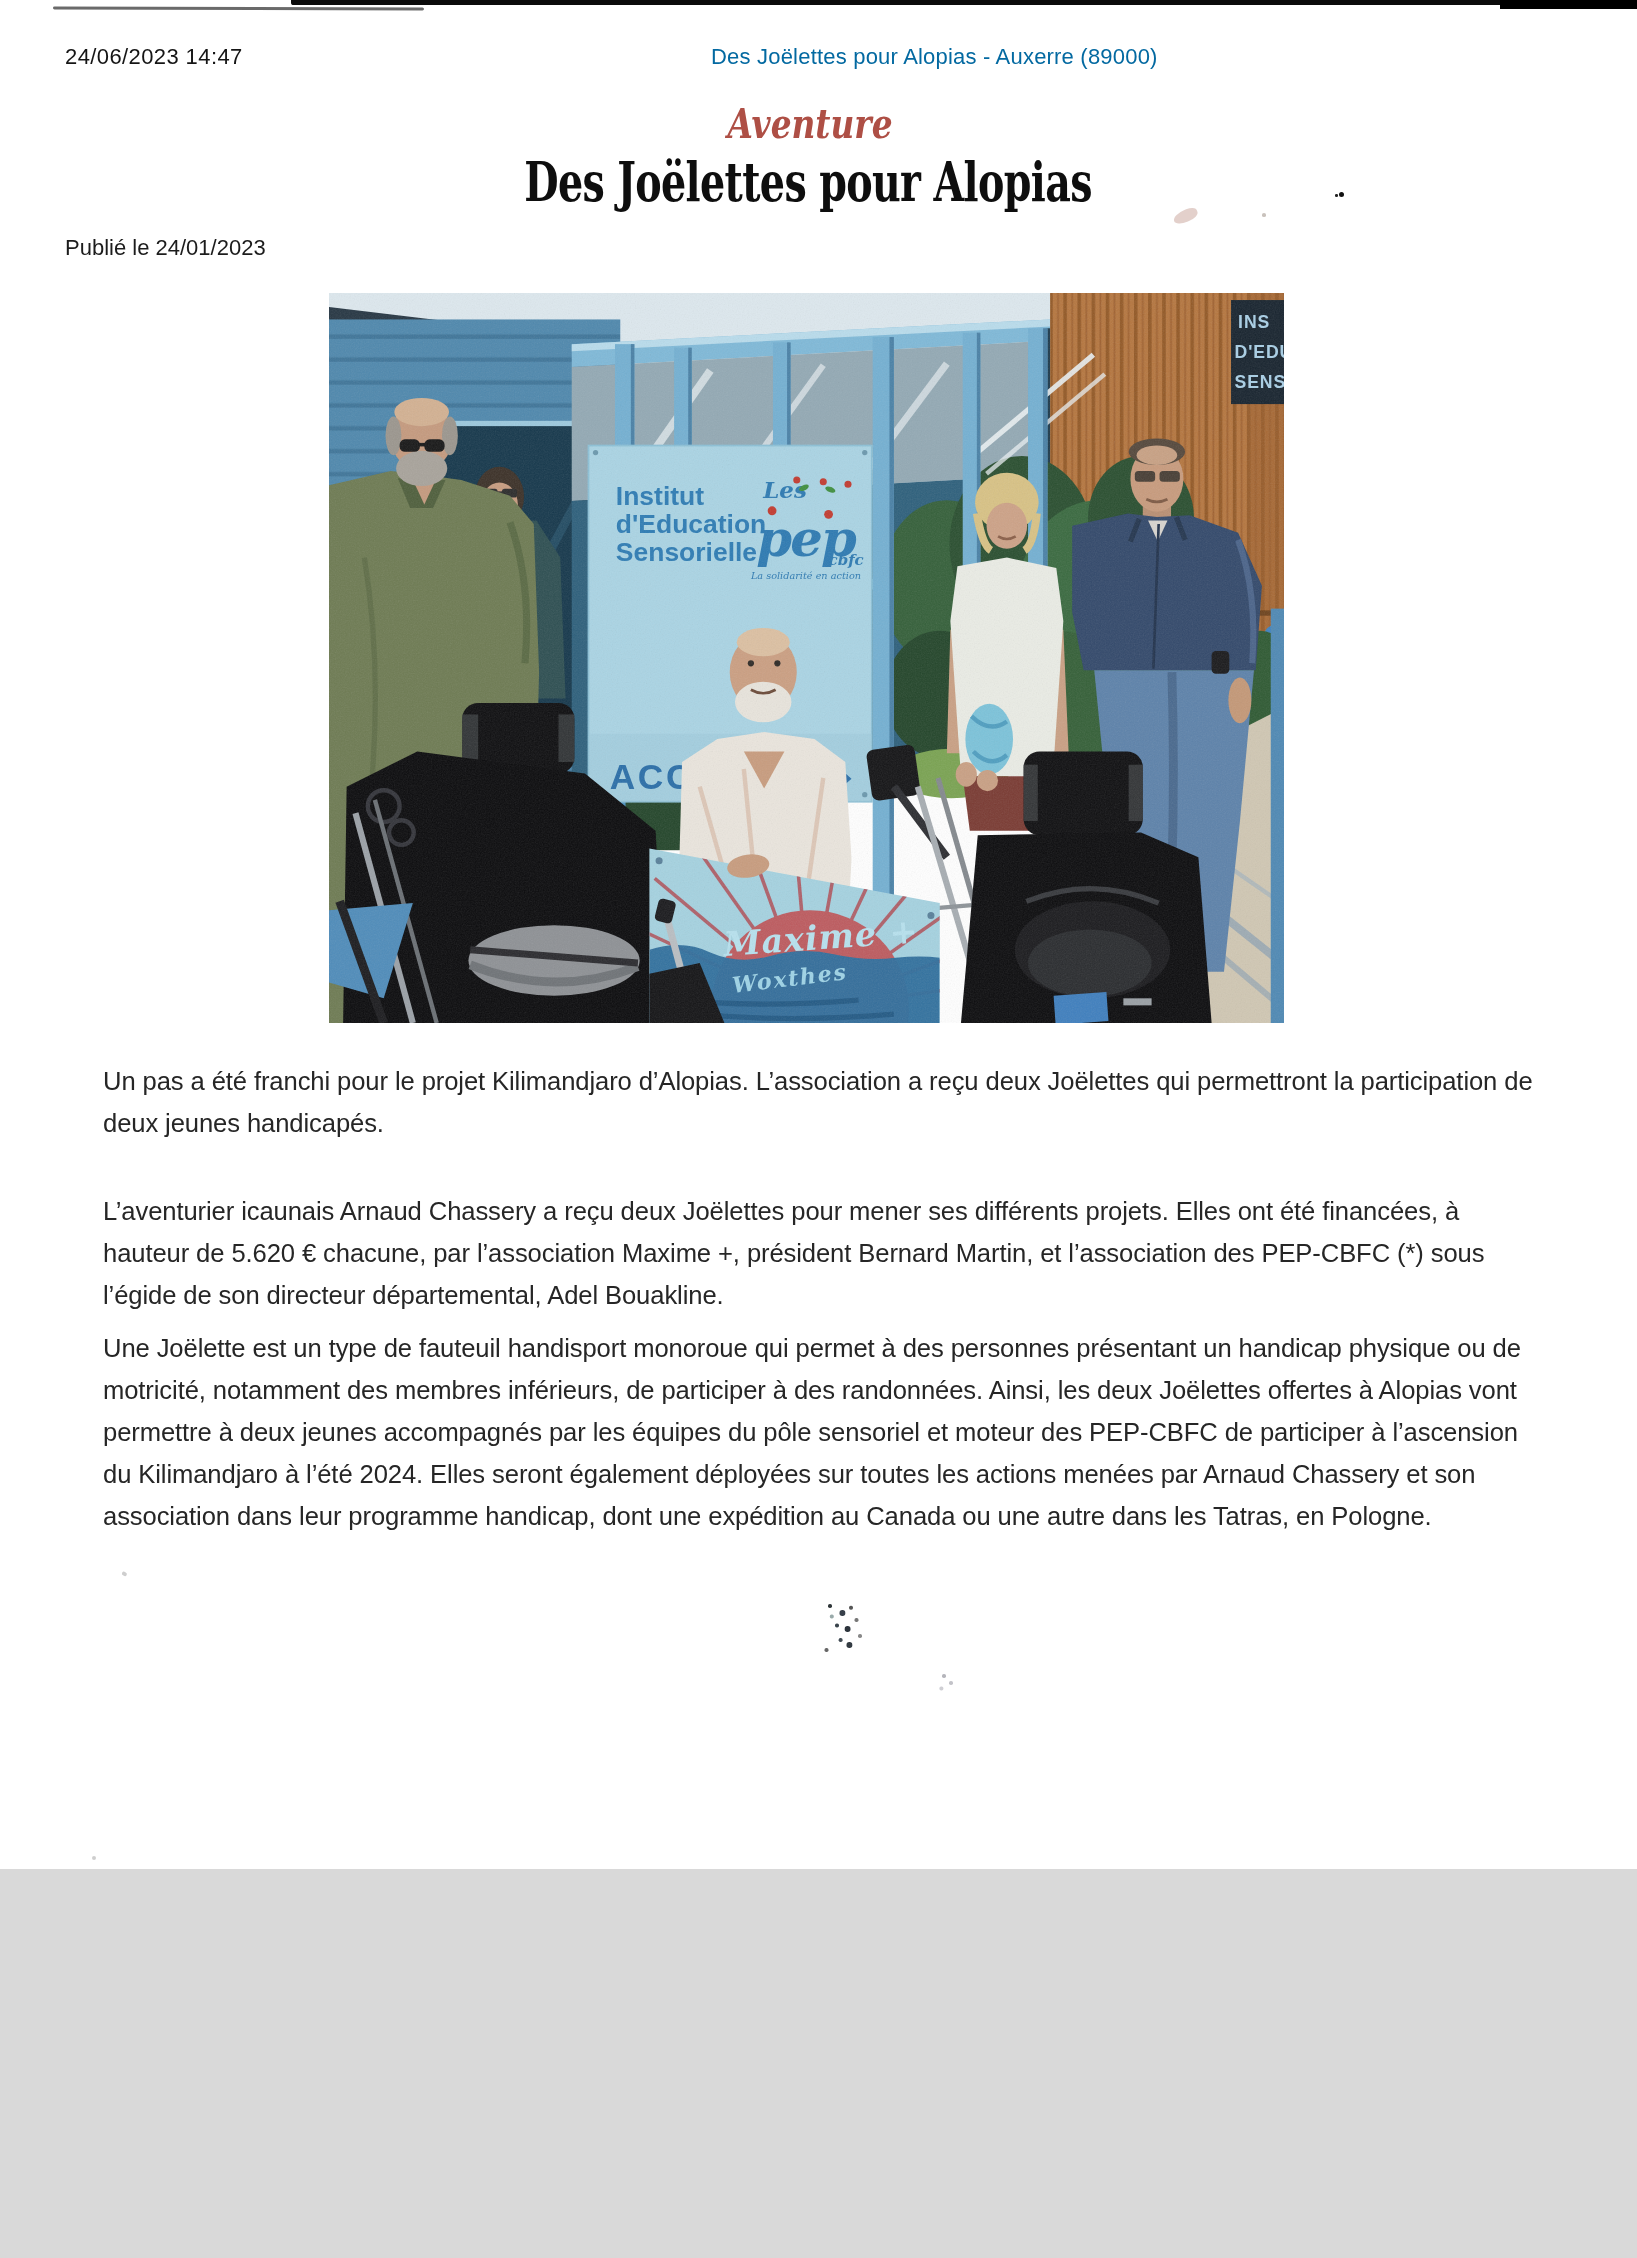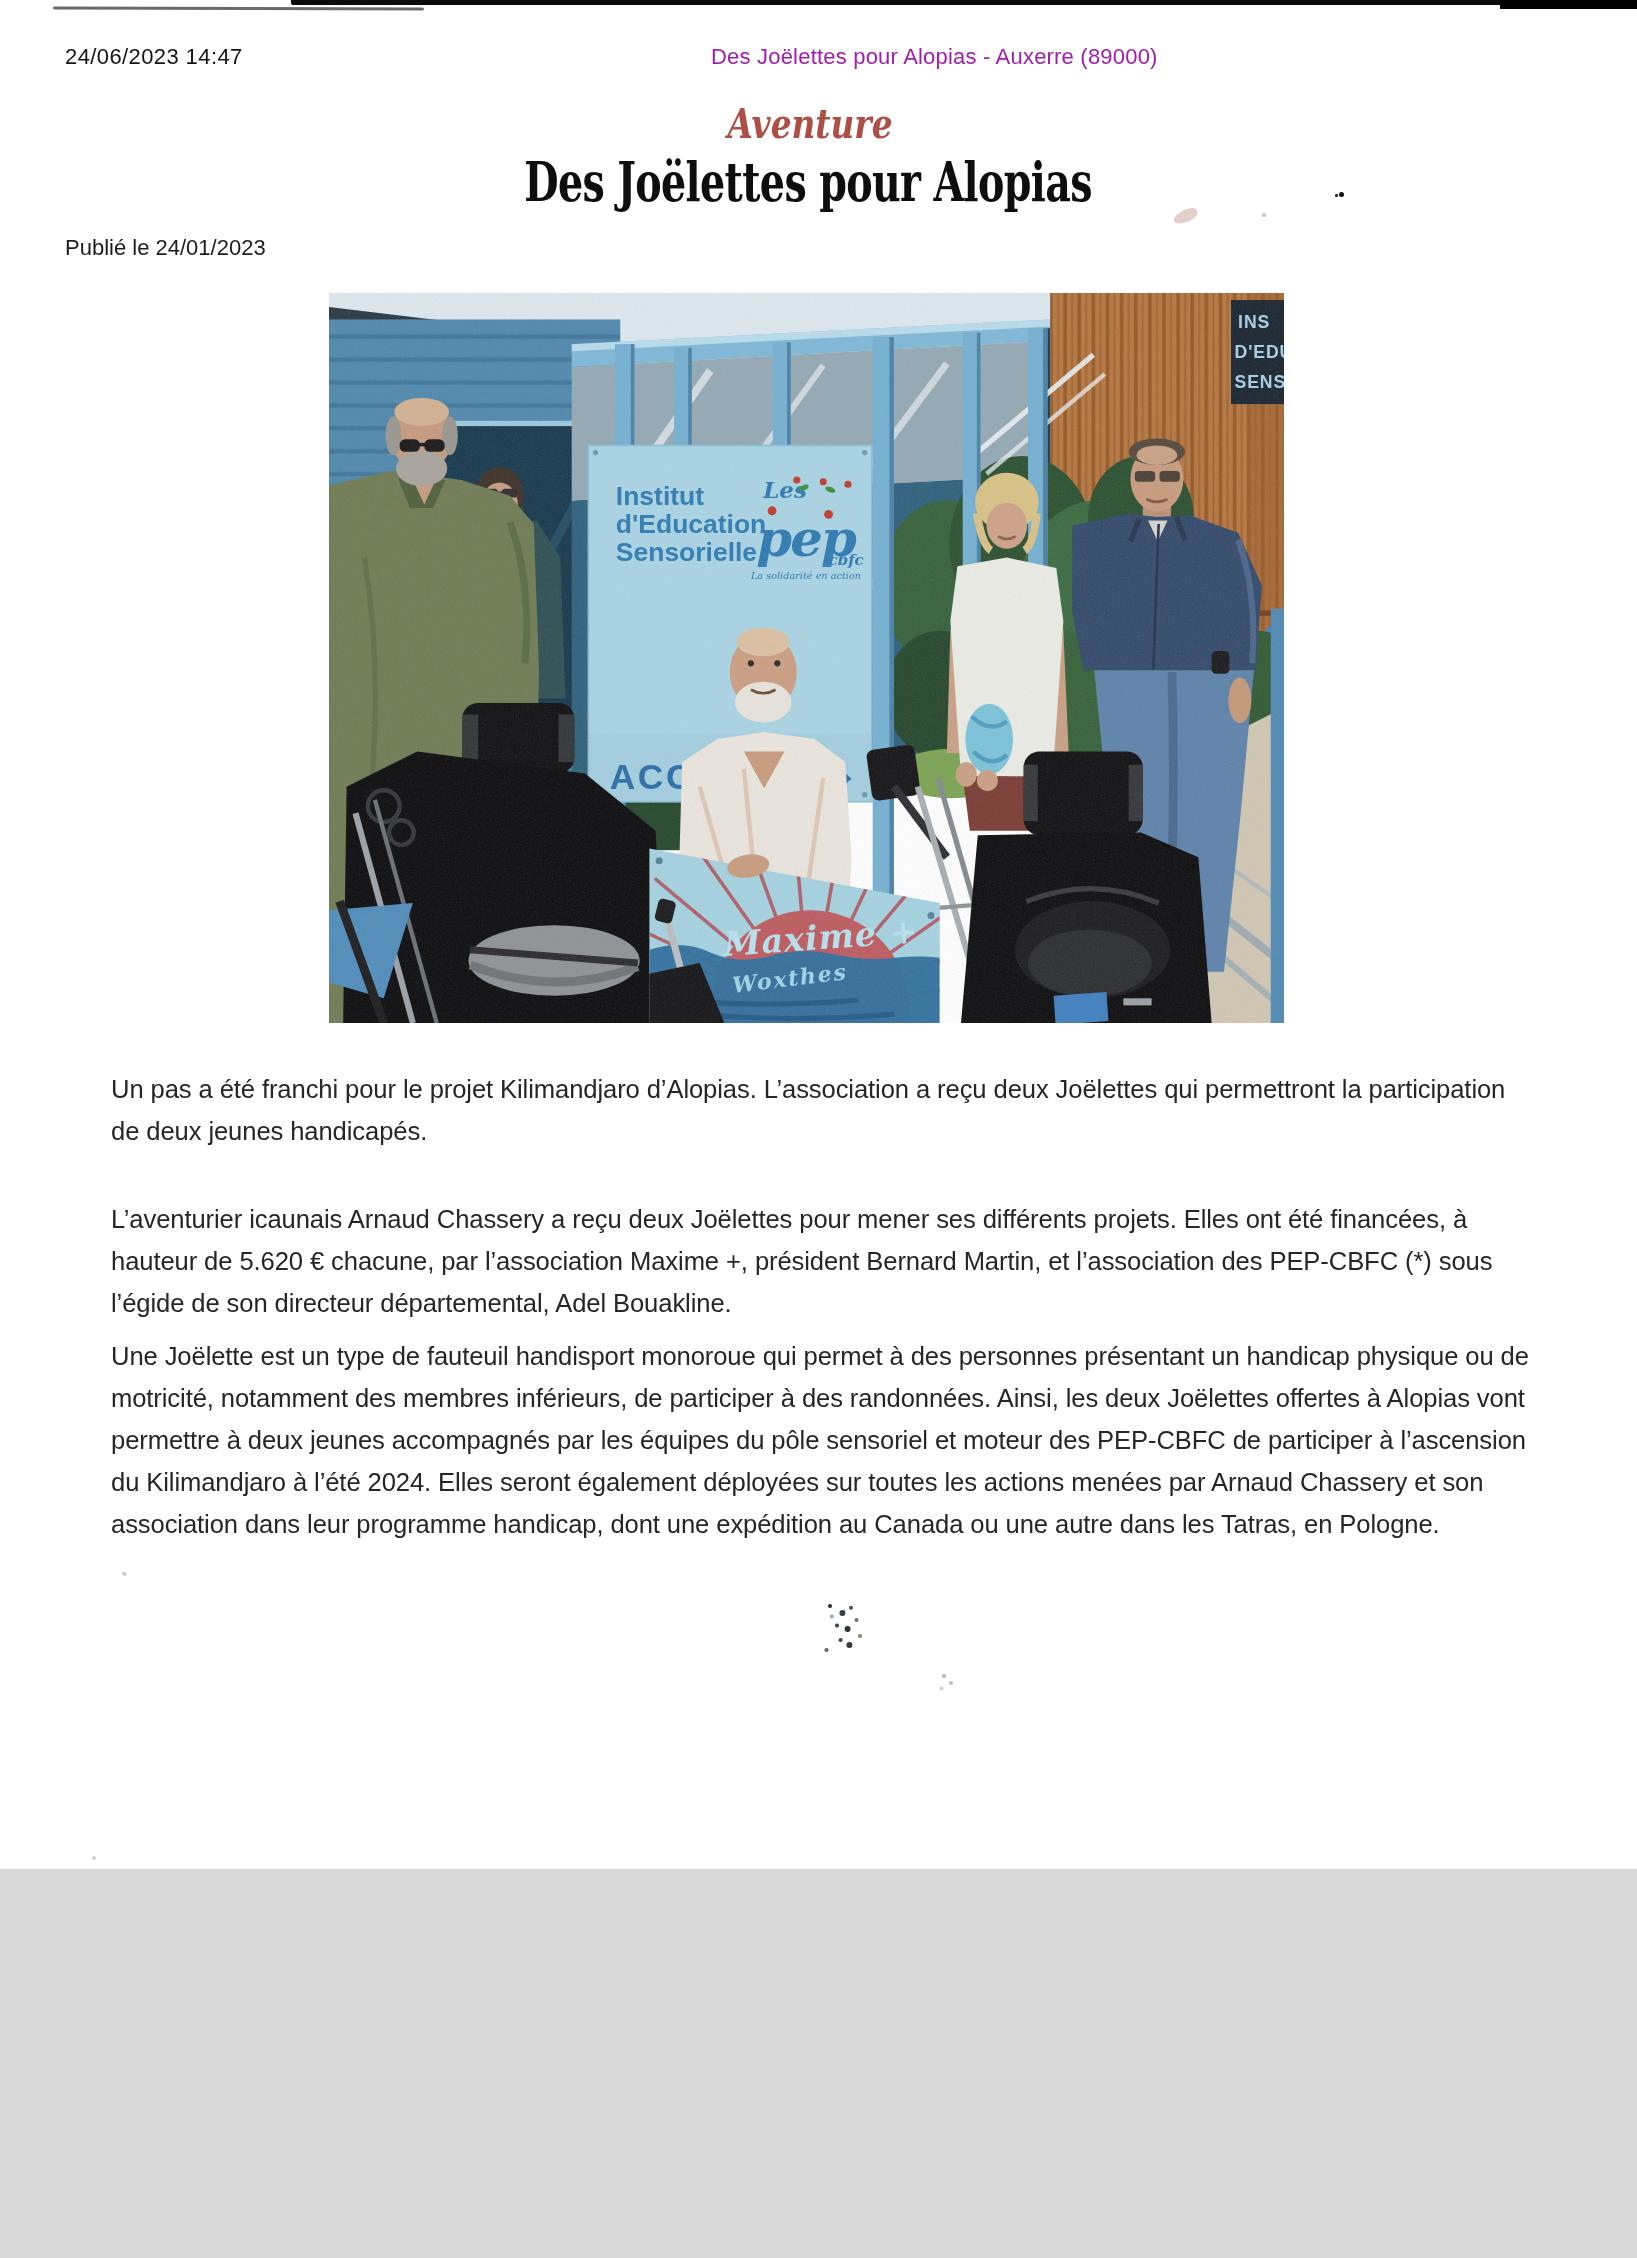--- a/index.html
+++ b/index.html
@@ -18,33 +18,33 @@
   .dot-a{left:1335px;top:194px;width:2.6px;height:2.6px;background:#222;border-radius:50%;}
   .dot-b{left:1339px;top:192px;width:5.3px;height:5.3px;background:#111;border-radius:50%;}
   .smudge{left:1173px;top:210px;width:25px;height:11.5px;background:#c8a298;opacity:.5;border-radius:60% 40% 50% 50%;transform:rotate(-22deg);}
   .mark-a{left:1262px;top:213px;width:4.4px;height:3.5px;background:#c9c2bc;border-radius:50%;}
   .mark-b{left:122px;top:1572px;width:5.3px;height:3.5px;background:#b9b9b9;opacity:.7;border-radius:50%;transform:rotate(30deg);}
   .mark-c{left:942px;top:1674px;width:3.5px;height:3.5px;background:#b5b5bb;border-radius:50%;box-shadow:7px 7px 0 0 #c3c3c9,-2.6px 12.4px 0 0 #cfcfd4;}
   .mark-d{left:92px;top:1856px;width:4.4px;height:4.4px;background:#adadad;opacity:.6;border-radius:50%;}
 
   
   .printed-datetime{left:65px;top:44px;font-size:22px;color:#151515;letter-spacing:0.4px;}
-  .printed-title{left:711px;top:44px;font-size:22px;color:#a21caf;letter-spacing:0.2px;}
+  .printed-title{left:711px;top:44px;font-size:22px;color:#0369a1;letter-spacing:0.2px;}
   .category{left:810px;top:104px;transform:translateX(-50%) scaleX(.8);font-family:"DejaVu Serif",serif;
             font-style:italic;font-weight:700;font-size:41px;line-height:1;white-space:nowrap;}
   .title{left:808px;top:152px;transform:translateX(-50%) scaleX(.72);font-family:"DejaVu Serif",serif;
          font-weight:700;font-size:55px;line-height:1.1;color:#0e0e0e;white-space:nowrap;letter-spacing:-0.9px;}
   .published{left:65px;top:235px;font-size:22px;color:#1c1c1c;}
 
   .photo{left:329px;top:293px;width:955px;height:730px;}
 
   .caption{left:820px;top:1029px;transform:translateX(-50%);font-family:"DejaVu Serif",serif;
            font-size:21px;color:#141414;white-space:nowrap;letter-spacing:-0.2px;}
   .body-text{left:103px;top:1060px;width:1434px;font-size:25.6px;line-height:42px;color:#262626;letter-spacing:-0.1px;}
-  .body-text p{margin:8px;}
+  .body-text p{margin:0;}
   .body-text .lead{margin-bottom:46px;}
   .body-text .p2{margin-bottom:10.6px;}
 </style>
 </head>
 <body>
 
 <div class="page">
 
   <div class="abs scanline-a"></div>
   <div class="abs scanline-b"></div>

